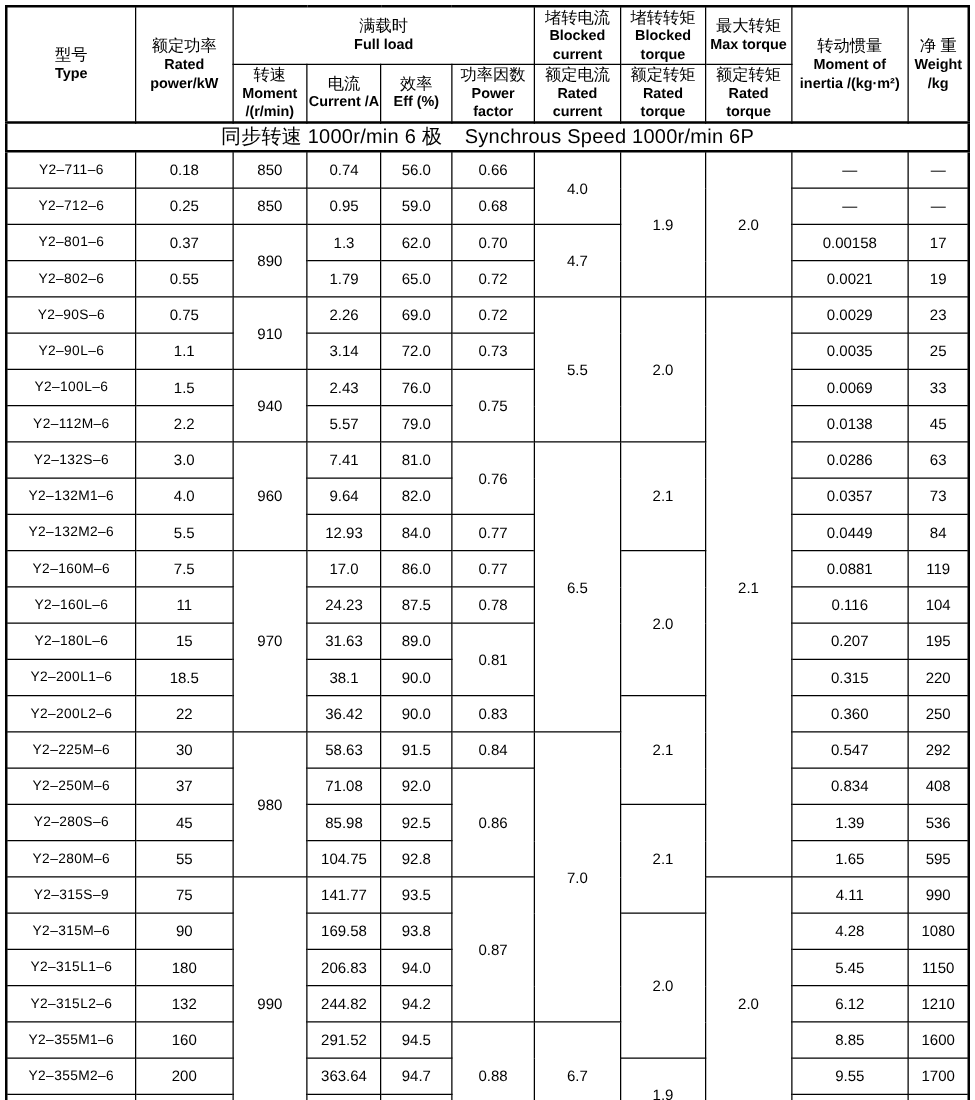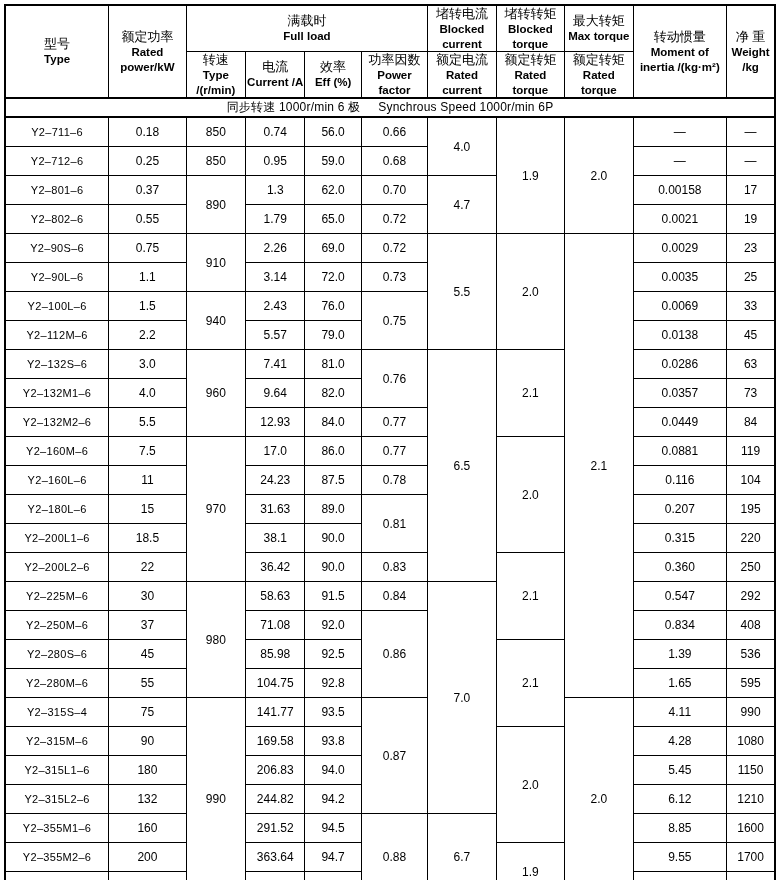--- a/index.html
+++ b/index.html
@@ -41,21 +41,21 @@
   }
   .hdr-en {
     font-size: 11.5px;
     font-weight: bold;
     line-height: 1.25;
   }
   .hdr-cell {
     padding: 3px 1px;
   }
   .band {
-    font-size: 12px;
+    font-size: 16px;
     font-weight: bold;
     letter-spacing: 0.2px;
     padding: 7px 0;
   }
   .band .cn { margin-right: 18px; }
   td.model {
     font-size: 11px;
     font-weight: bold;
     height: 28px;
     letter-spacing: 0.3px;
@@ -119,21 +119,21 @@
       </td>
       <td class="hdr-cell" rowspan="2">
         <div class="hdr-cn">净 重</div>
         <div class="hdr-en">Weight /kg</div>
       </td>
     </tr>
 
     <tr>
       <td class="hdr-cell">
         <div class="hdr-cn">转速</div>
-        <div class="hdr-en">Type /(r/min)</div>
+        <div class="hdr-en">Moment /(r/min)</div>
       </td>
       <td class="hdr-cell">
         <div class="hdr-cn">电流</div>
         <div class="hdr-en">Current /A</div>
       </td>
       <td class="hdr-cell">
         <div class="hdr-cn">效率</div>
         <div class="hdr-en">Eff (%)</div>
       </td>
       <td class="hdr-cell">
@@ -352,21 +352,21 @@
         </tr>
         <tr>
           <td class="model">Y2–280M–6</td>
           <td class="num">55</td>
           <td class="num">104.75</td>
           <td class="num">92.8</td>
           <td class="num">1.65</td>
           <td class="num">595</td>
         </tr>
         <tr>
-          <td class="model">Y2–315S–4</td>
+          <td class="model">Y2–315S–9</td>
           <td class="num">75</td>
           <td class="num" rowspan="7">990</td>
           <td class="num">141.77</td>
           <td class="num">93.5</td>
           <td class="num" rowspan="4">0.87</td>
           <td class="num" rowspan="7">2.0</td>
           <td class="num">4.11</td>
           <td class="num">990</td>
         </tr>
         <tr>

